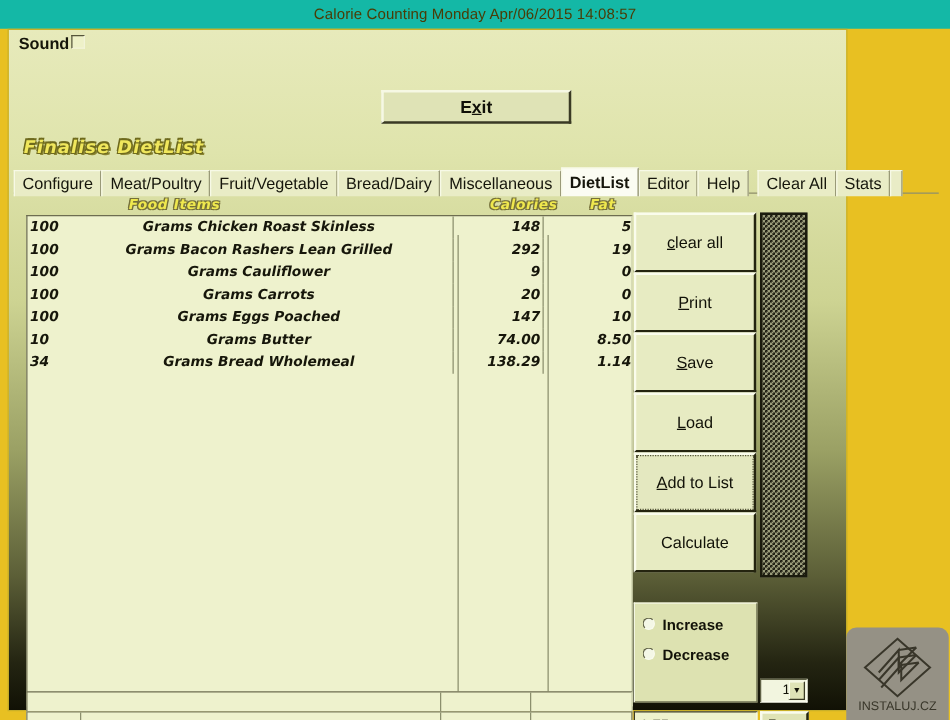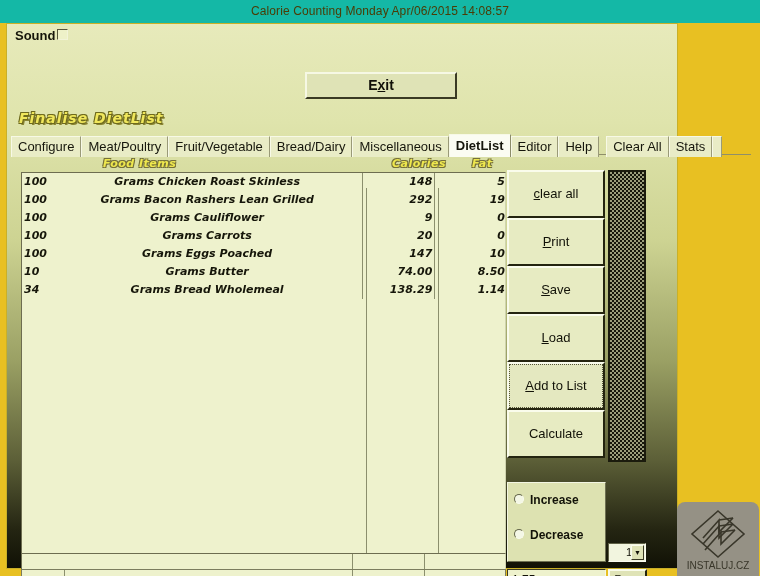--- a/index.html
+++ b/index.html
@@ -267,21 +267,21 @@
   }
   .radio-row {
     position: absolute;
     left: 6px;
     font-size: 12px;
     color: #121208;
     line-height: 14px;
     cursor: pointer;
   }
   #r-inc { top: 9px; }
-  #r-dec { top: 44px; }
+  #r-dec { top: 33px; }
   .radio-dot {
     display: inline-block;
     width: 10px; height: 10px;
     border-radius: 50%;
     background: #f4f7e6;
     border-top: 1px solid #63654a;
     border-left: 1px solid #63654a;
     border-right: 1px solid #f9fbee;
     border-bottom: 1px solid #f9fbee;
     vertical-align: middle;

